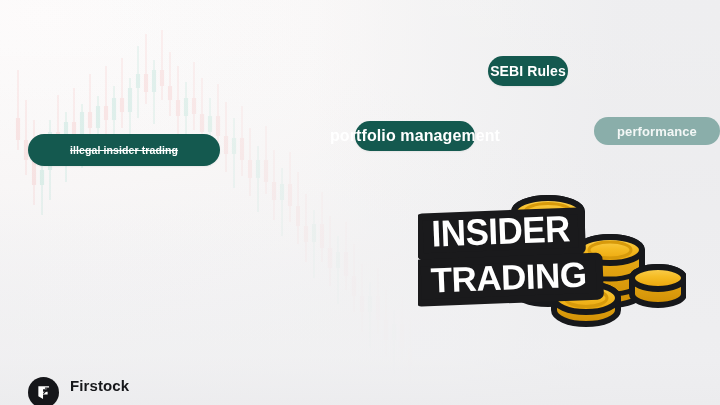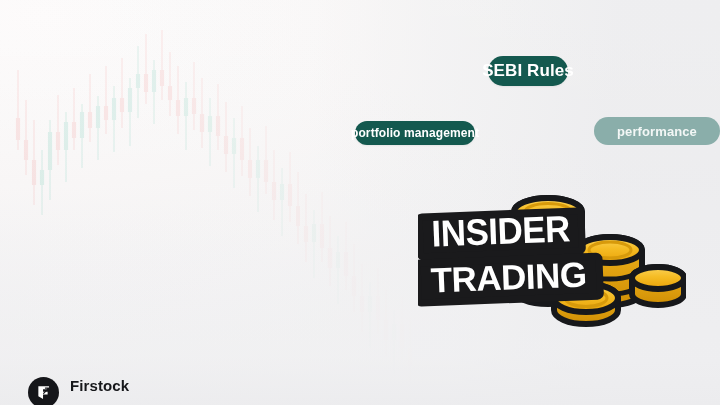--- a/index.html
+++ b/index.html
@@ -50,22 +50,22 @@
     white-space:nowrap;
     background:#14594f;
     box-shadow:0 1px 2px rgba(0,0,0,.06);
   }
   .tag-illegal {
     left:28px; top:134px; width:192px; height:32px;
     font-size:10.5px;
     text-decoration:line-through;
     text-decoration-thickness:1.2px;
   }
-  .tag-sebi   { left:488px; top:56px;  width:80px;  height:30px; font-size:17px; }
-  .tag-pm     { left:355px; top:121px; width:120px; height:24px; font-size:12px; }
+  .tag-sebi   { left:488px; top:56px;  width:80px;  height:30px; font-size:14px; }
+  .tag-pm     { left:355px; top:121px; width:120px; height:30px; font-size:16px; }
   .tag-perf   {
     left:594px; top:117px; width:126px; height:28px;
     font-size:13px;
     background:#8aaeaa;
     color:#f3f7f6;
     box-shadow:none;
   }
 
   
   .headline {
@@ -310,20 +310,23 @@
         </g>
         <g opacity="0.145">
           <line x1="410" x2="410" y1="318" y2="382" stroke="#F4B6B6" stroke-width="1.3"></line>
           <rect x="407.9" y="348" width="4.2" height="18" fill="#F4B6B6"></rect>
         </g>
       </svg>
   </div>
   <div class="bg-fade"></div>
   <div class="bg-fade2"></div>
 
+  <div class="tag tag-illegal">
+    <span>illegal insider trading</span>
+  </div>
 
   <div class="tag tag-sebi">
     <span>SEBI Rules</span>
   </div>
 
   <div class="tag tag-pm">
     <span>portfolio management</span>
   </div>
 
   <div class="tag tag-perf">

